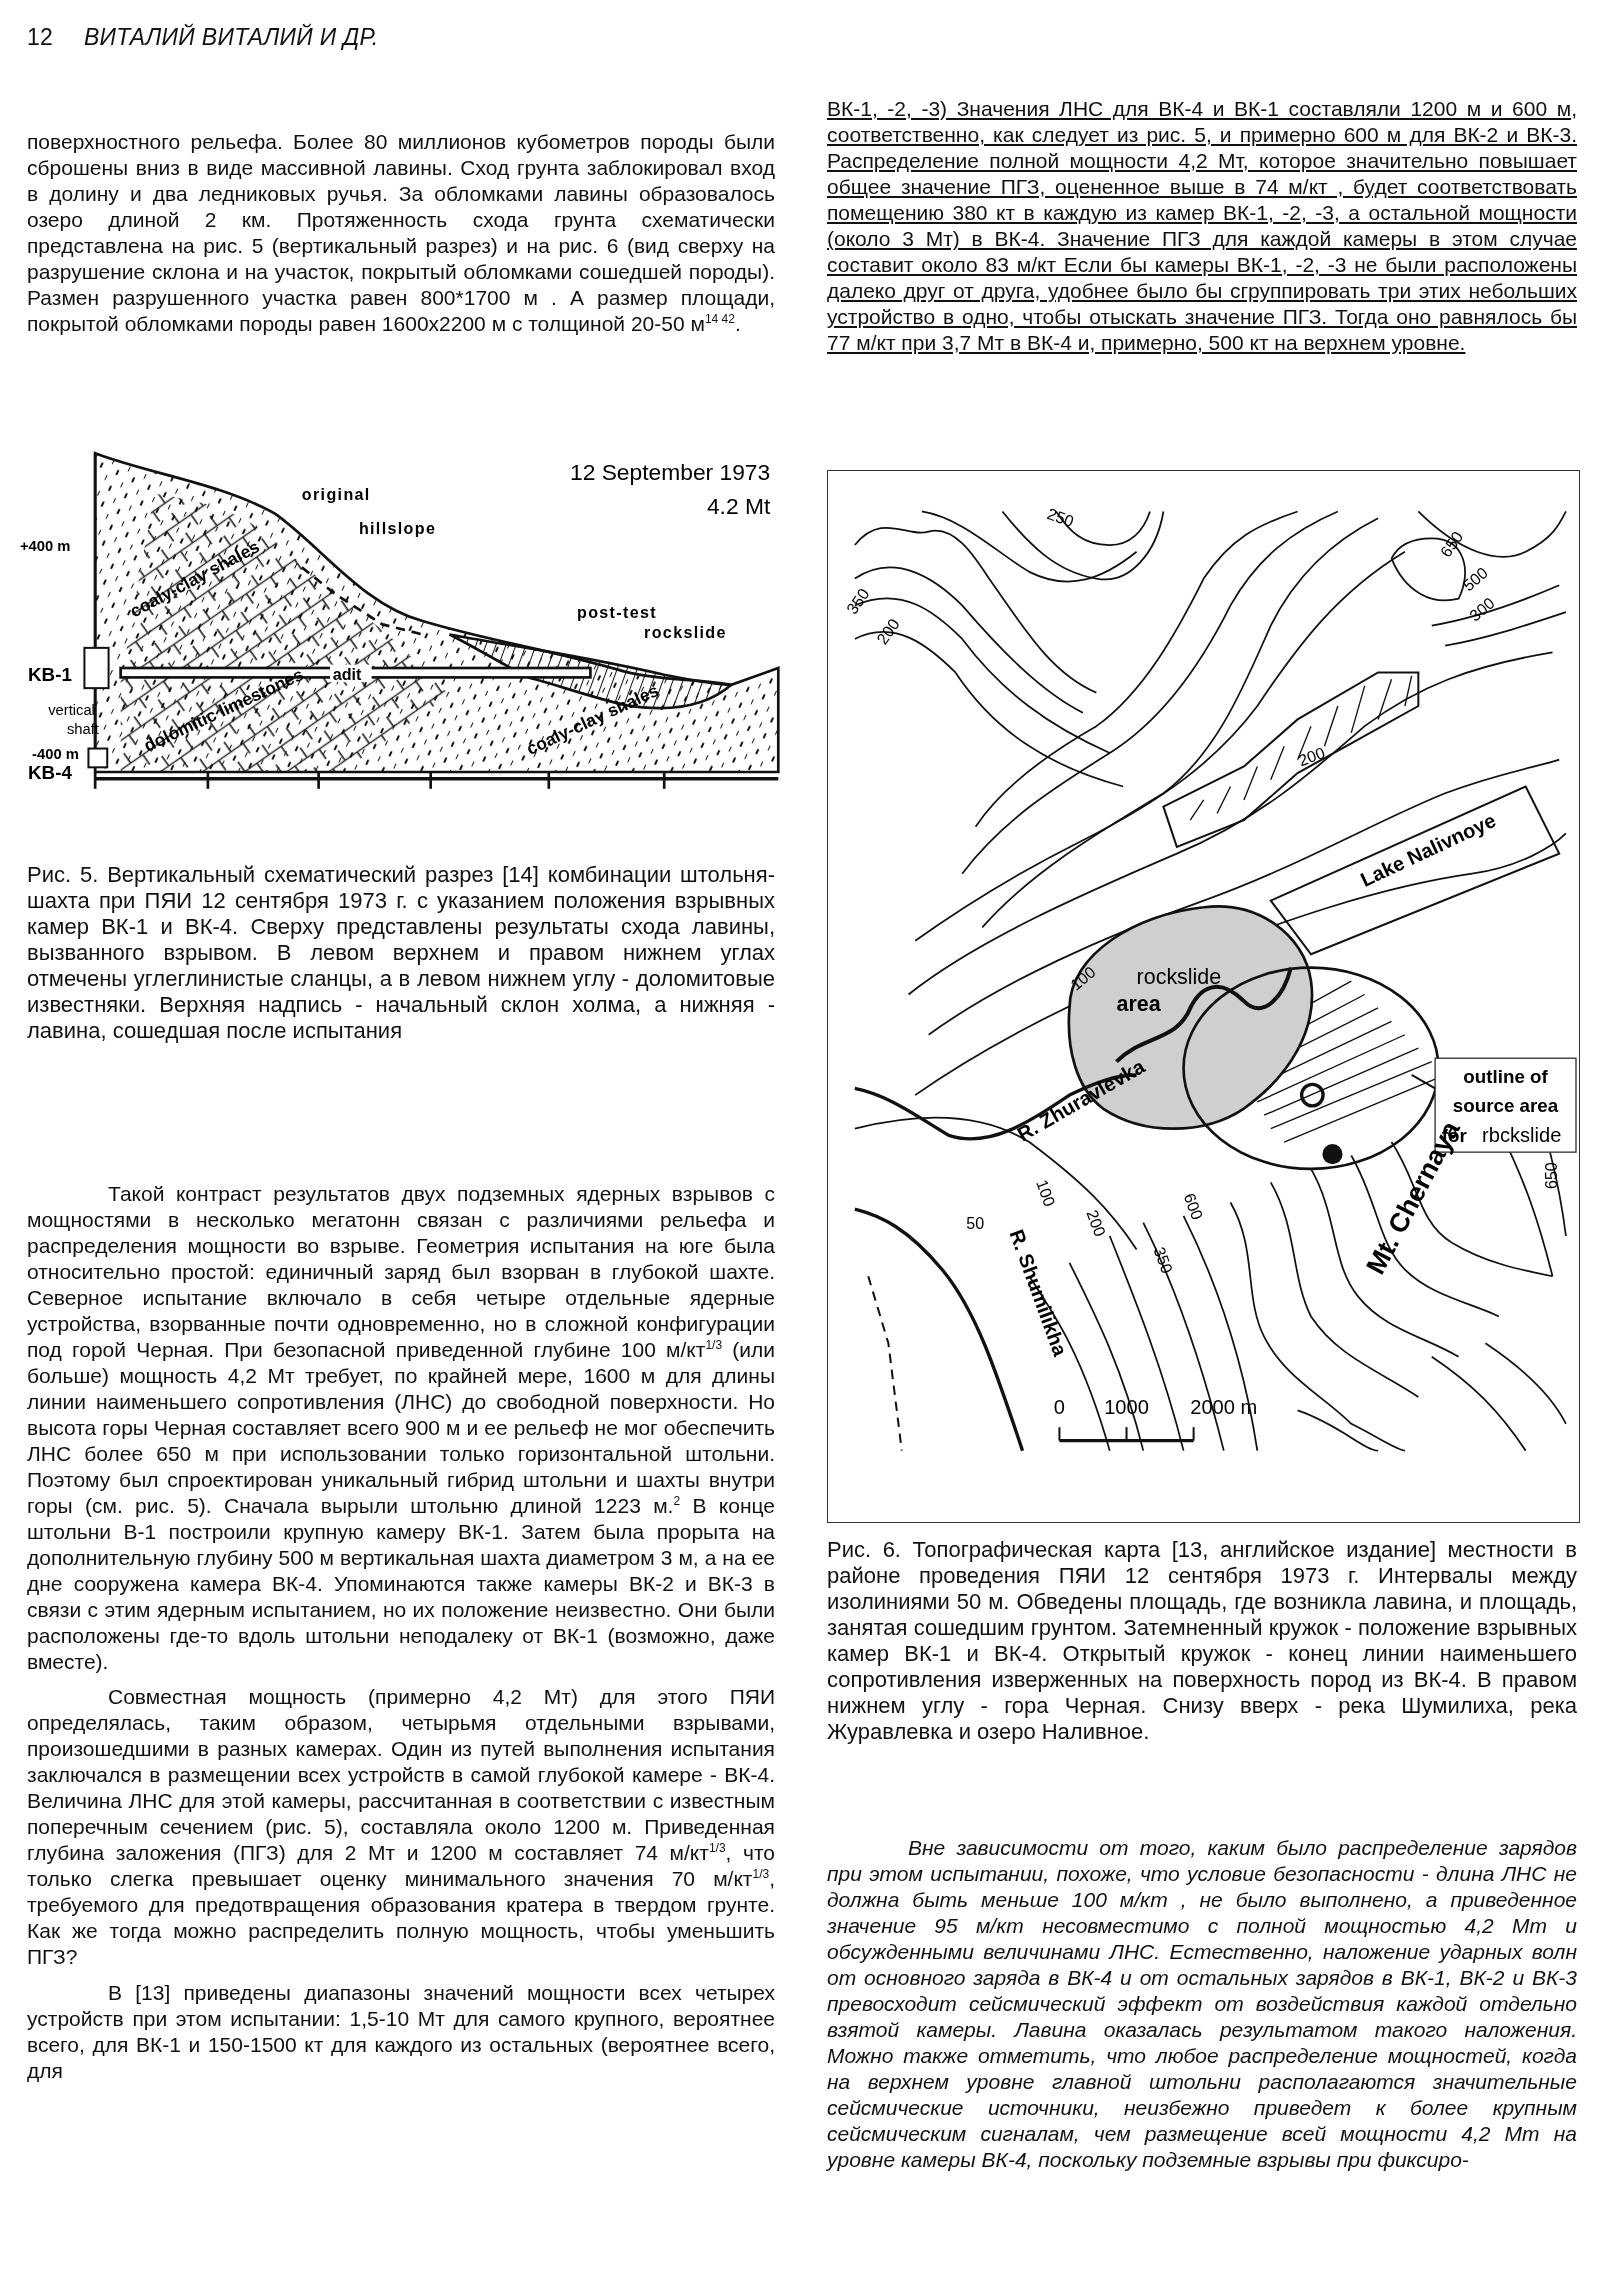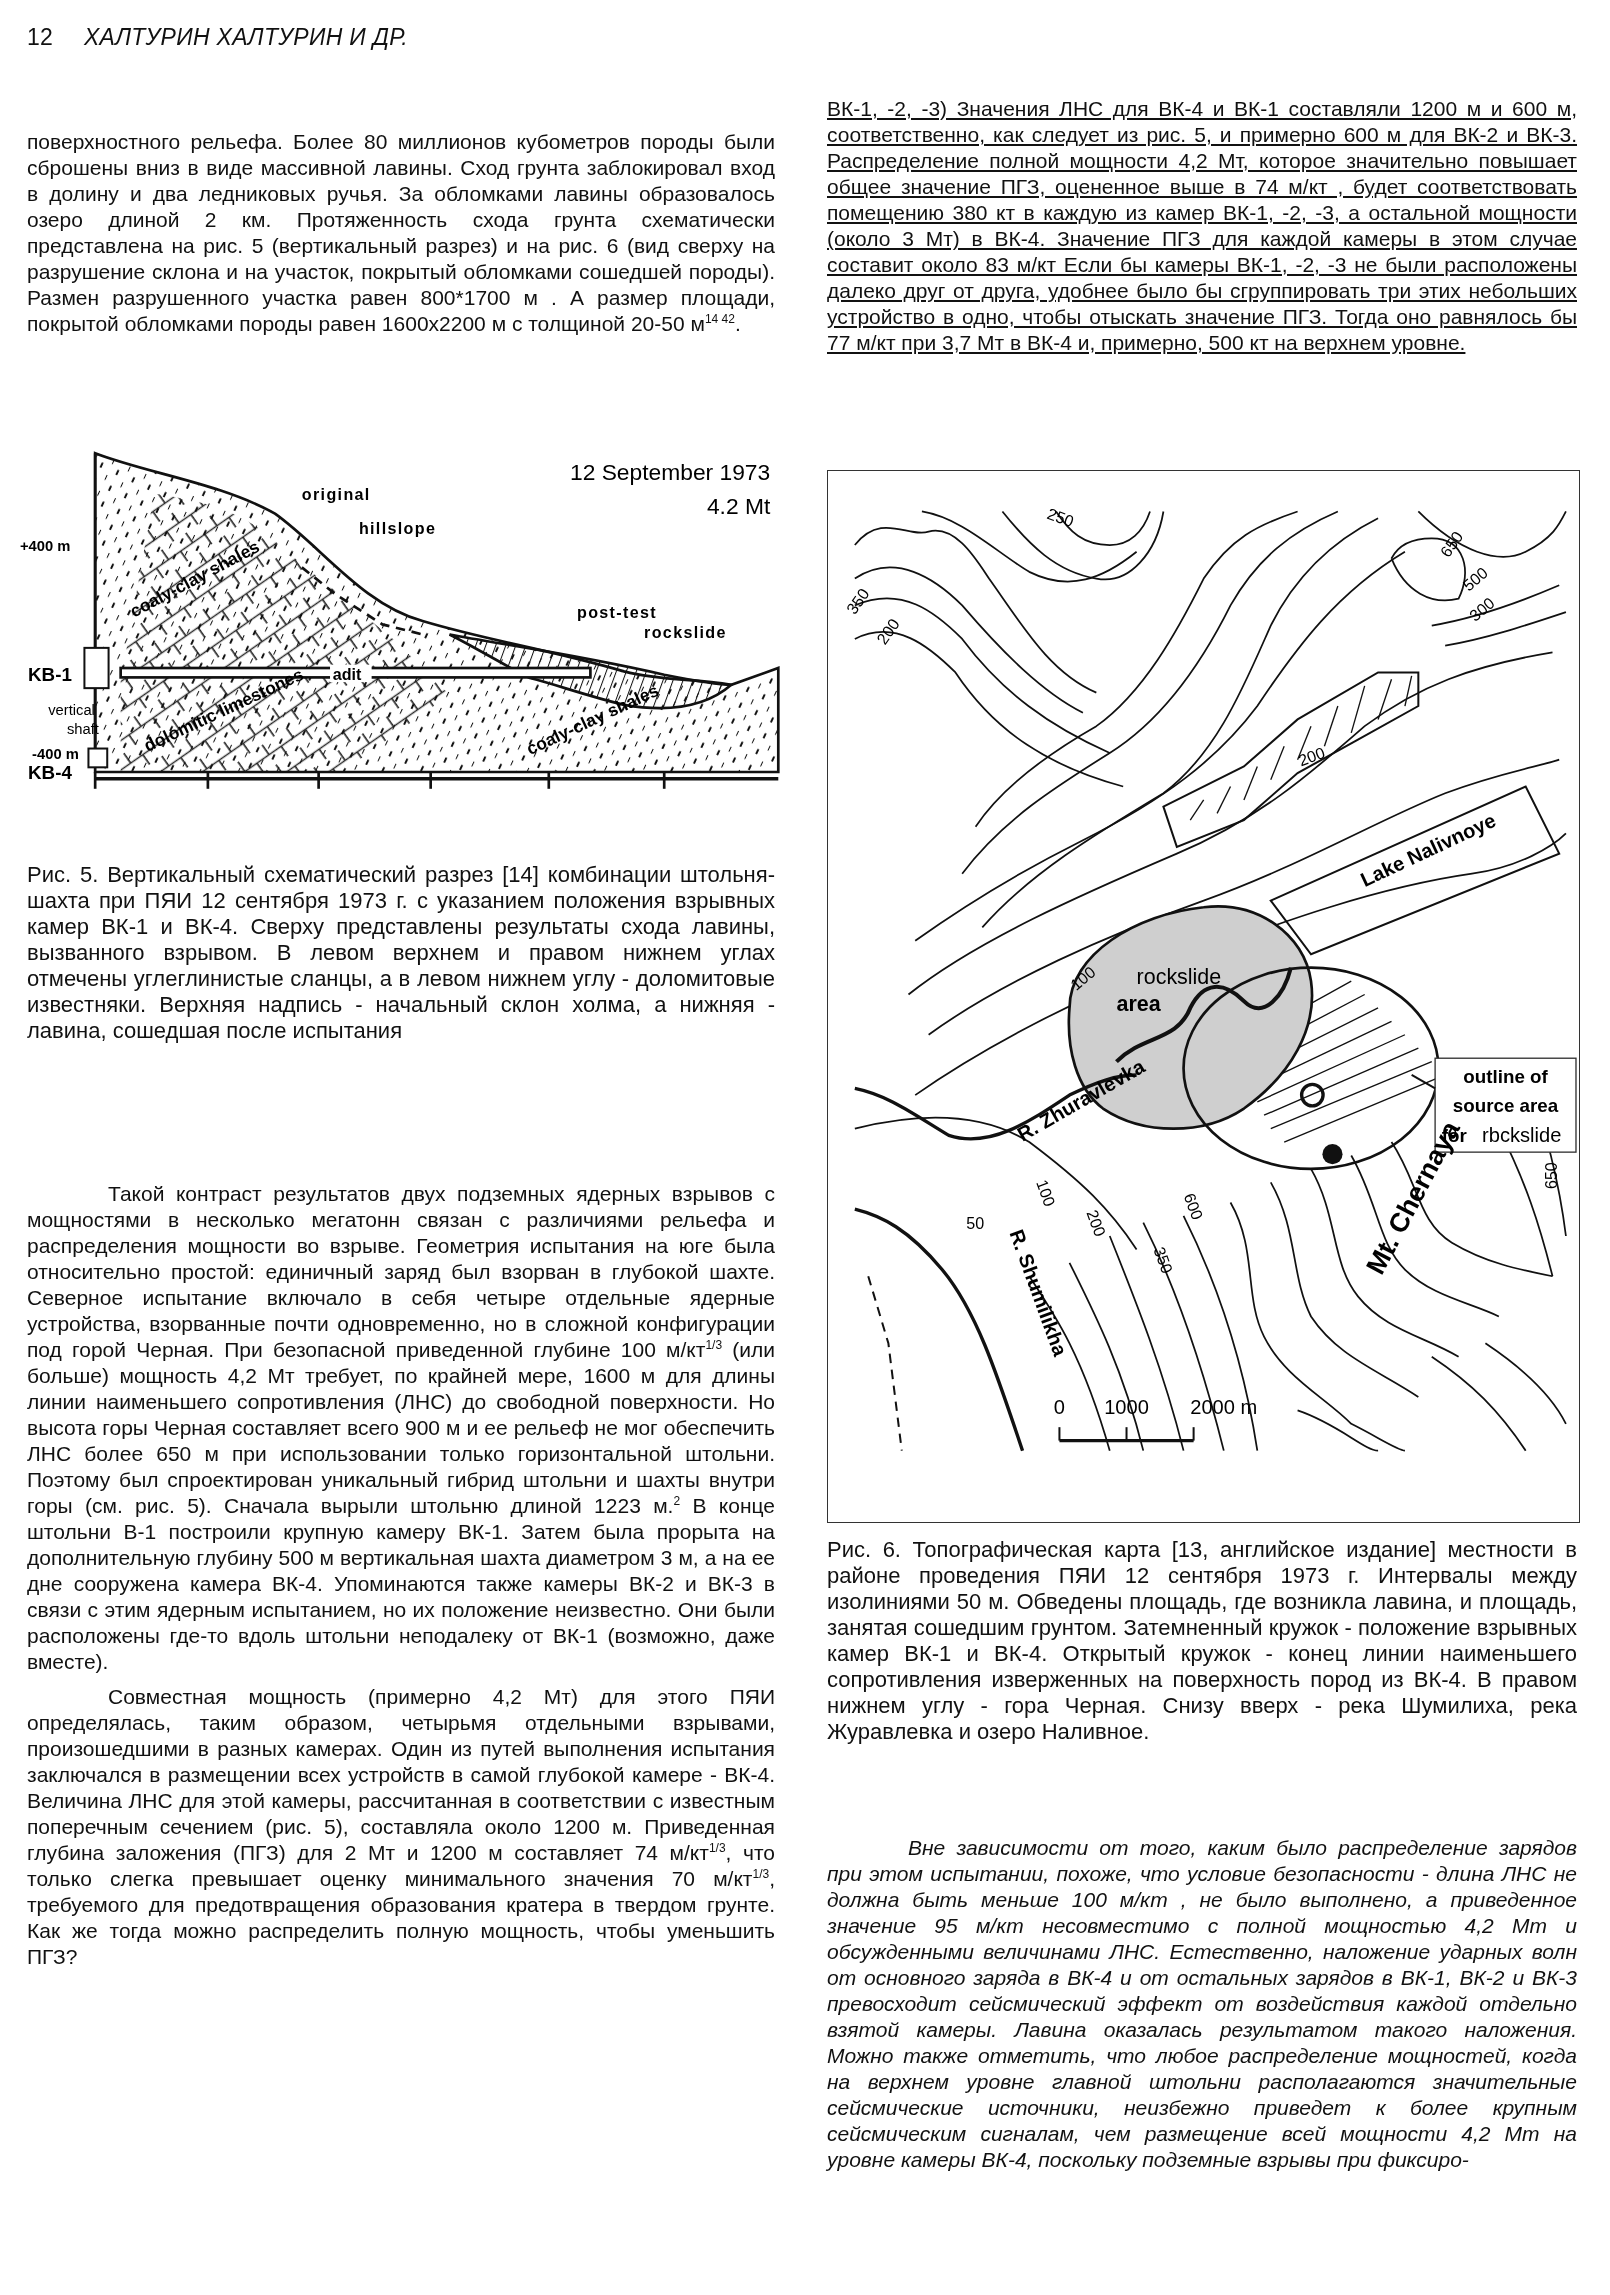--- a/index.html
+++ b/index.html
@@ -20,21 +20,21 @@
   .fig5 { position:absolute; left:20px; top:413px; width:765px; height:406px; }
   .fig6 { position:absolute; left:827px; top:470px; width:753px; height:1053px;
           border:1.3px solid #333; box-sizing:border-box; background:#fff; }
   svg text { font-family:"Liberation Sans", sans-serif; }
 </style>
 </head>
 <body>
 
 <div class="header">
   <span class="pg">12</span>
-  <span class="auth">ХАЛТУРИН ХАЛТУРИН И ДР.</span>
+  <span class="auth">ВИТАЛИЙ ВИТАЛИЙ И ДР.</span>
 </div>
 
 <div class="col left" style="top:89px;">
   <p><span>поверхностного рельефа. Более 80 миллионов кубометров породы были сброшены вниз в виде массивной лавины. Сход грунта заблокировал вход в долину и два ледниковых ручья. За обломками лавины образовалось озеро длиной 2 км. Протяженность схода грунта схематически представлена на рис. 5 (вертикальный разрез) и на рис. 6 (вид сверху на разрушение склона и на участок, покрытый обломками сошедшей породы). Размен разрушенного участка равен 800*1700 м . А размер площади, покрытой обломками породы равен 1600x2200 м  с толщиной 20-50 м</span><sup>14 42</sup><span>.</span></p>
 </div>
 
 <div class="fig5">
   <svg width="765" height="406" viewBox="0 0 1140 605">
     <defs>
       <pattern id="shale" width="26" height="26" patternUnits="userSpaceOnUse" patternTransform="rotate(25)">
@@ -95,20 +95,21 @@
   </svg>
 </div>
 
 <div class="caption" style="left:27px; top:862px; width:748px;">Рис. 5. Вертикальный схематический разрез [14] комбинации штольня-шахта при ПЯИ 12 сентября 1973 г. с указанием положения взрывных камер ВК-1 и ВК-4. Сверху представлены результаты схода лавины, вызванного взрывом. В левом верхнем и правом нижнем углах отмечены углеглинистые сланцы, а в левом нижнем углу - доломитовые известняки. Верхняя надпись - начальный склон холма, а нижняя - лавина, сошедшая после испытания</div>
 
 <div class="col left" style="top:1141px;">
   <p class="ind"><span>Такой контраст результатов двух подземных ядерных взрывов с мощностями в несколько мегатонн связан с различиями рельефа и распределения мощности во взрыве. Геометрия испытания на юге была относительно простой: единичный заряд был взорван в глубокой шахте. Северное испытание включало в себя четыре отдельные ядерные устройства, взорванные почти одновременно, но в сложной конфигурации под горой Черная. При безопасной приведенной глубине 100 м/кт</span><sup>1/3</sup><span> (или больше) мощность 4,2 Мт требует, по крайней мере, 1600 м для длины линии наименьшего сопротивления (ЛНС) до свободной поверхности. Но высота горы Черная составляет всего 900 м и ее рельеф не мог обеспечить ЛНС более 650 м при использовании только горизонтальной штольни. Поэтому был спроектирован уникальный гибрид штольни и шахты внутри горы (см. рис. 5). Сначала вырыли штольню длиной 1223 м.</span><sup>2</sup><span> В конце штольни В-1 построили крупную камеру ВК-1. Затем была прорыта на дополнительную глубину 500 м вертикальная шахта диаметром 3 м, а на ее дне сооружена камера ВК-4. Упоминаются также камеры ВК-2 и ВК-3 в связи с этим ядерным испытанием, но их положение неизвестно. Они были расположены где-то вдоль штольни неподалеку от ВК-1 (возможно, даже вместе).</span></p>
   <div class="gap"></div>
   <p class="ind"><span>Совместная мощность (примерно 4,2 Мт) для этого ПЯИ определялась, таким образом, четырьмя отдельными взрывами, произошедшими в разных камерах. Один из путей выполнения испытания заключался в размещении всех устройств в самой глубокой камере - ВК-4. Величина ЛНС для этой камеры, рассчитанная в соответствии с известным поперечным сечением (рис. 5), составляла около 1200 м. Приведенная глубина заложения (ПГЗ) для 2 Мт и 1200 м составляет 74 м/кт</span><sup>1/3</sup><span>, что только слегка превышает оценку минимального значения 70 м/кт</span><sup>1/3</sup><span>, требуемого для предотвращения образования кратера в твердом грунте.   Как же тогда можно распределить полную мощность, чтобы уменьшить ПГЗ?</span></p>
   <div class="gap"></div>
+  <p class="ind">В [13] приведены диапазоны значений мощности всех четырех устройств при этом испытании: 1,5-10 Мт для самого крупного, вероятнее всего, для ВК-1 и 150-1500 кт для каждого из остальных (вероятнее всего, для</p>
 </div>
 
 <div class="col right" style="top:96px;text-decoration:underline;">
   <p>ВК-1, -2, -3) Значения ЛНС для ВК-4 и ВК-1 составляли 1200 м и 600 м, соответственно, как следует из рис. 5, и примерно 600 м для ВК-2 и ВК-3. Распределение полной мощности 4,2 Мт, которое значительно повышает общее значение ПГЗ, оцененное выше в 74 м/кт    , будет соответствовать помещению 380 кт в каждую из камер ВК-1, -2, -3, а остальной мощности (около 3 Мт) в ВК-4. Значение ПГЗ для каждой камеры в этом случае составит около 83 м/кт    Если бы камеры ВК-1, -2, -3 не были расположены далеко друг от друга, удобнее было бы сгруппировать три этих небольших устройство в одно, чтобы отыскать значение ПГЗ. Тогда оно равнялось бы 77 м/кт при 3,7 Мт в ВК-4 и, примерно, 500 кт на верхнем уровне.</p>
 </div>
 
 <div class="fig6">
   <svg width="750" height="1051" viewBox="0 0 1118 1566">
     <g fill="none" stroke="#111" stroke-width="2.6">
       <path d="M40 110 C 80 60, 120 100, 150 90 C 190 80, 220 130, 240 160 C 290 230, 330 300, 400 330"></path>

